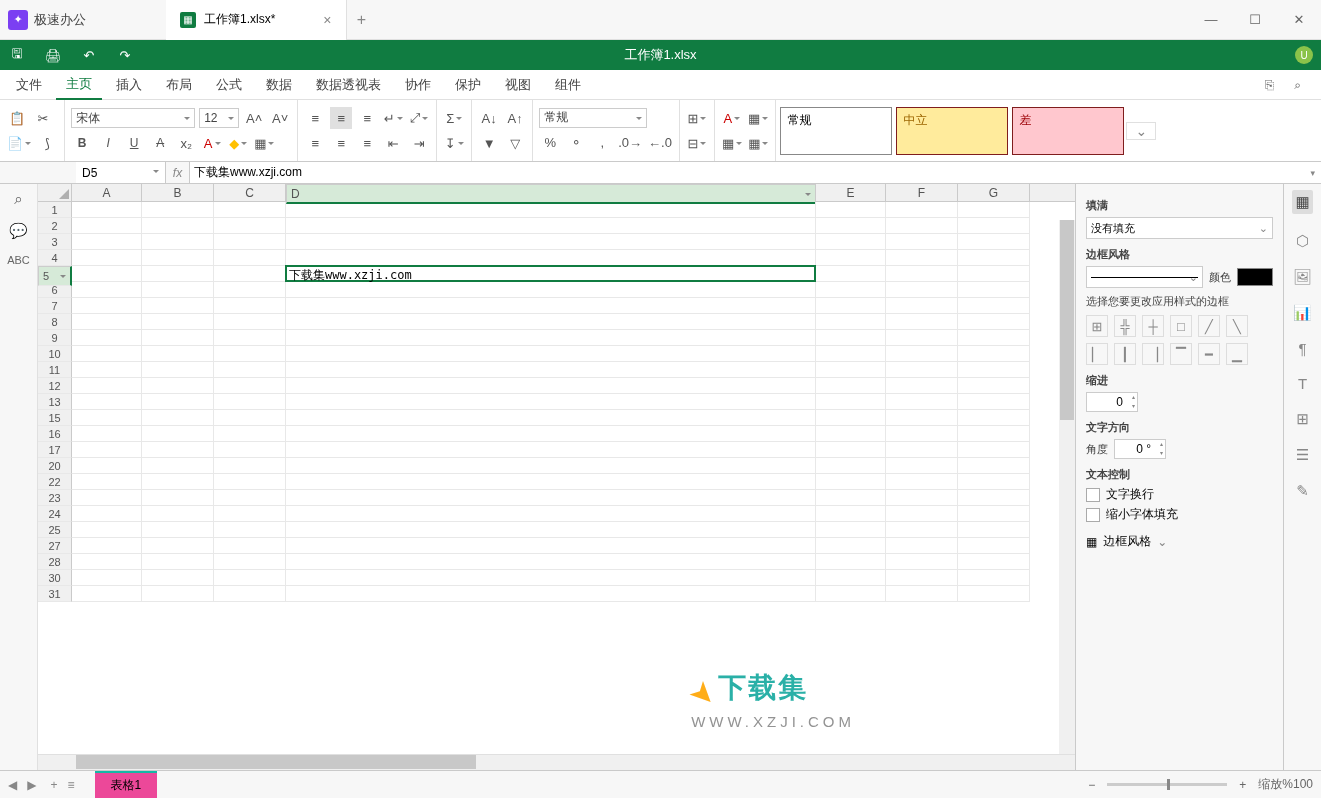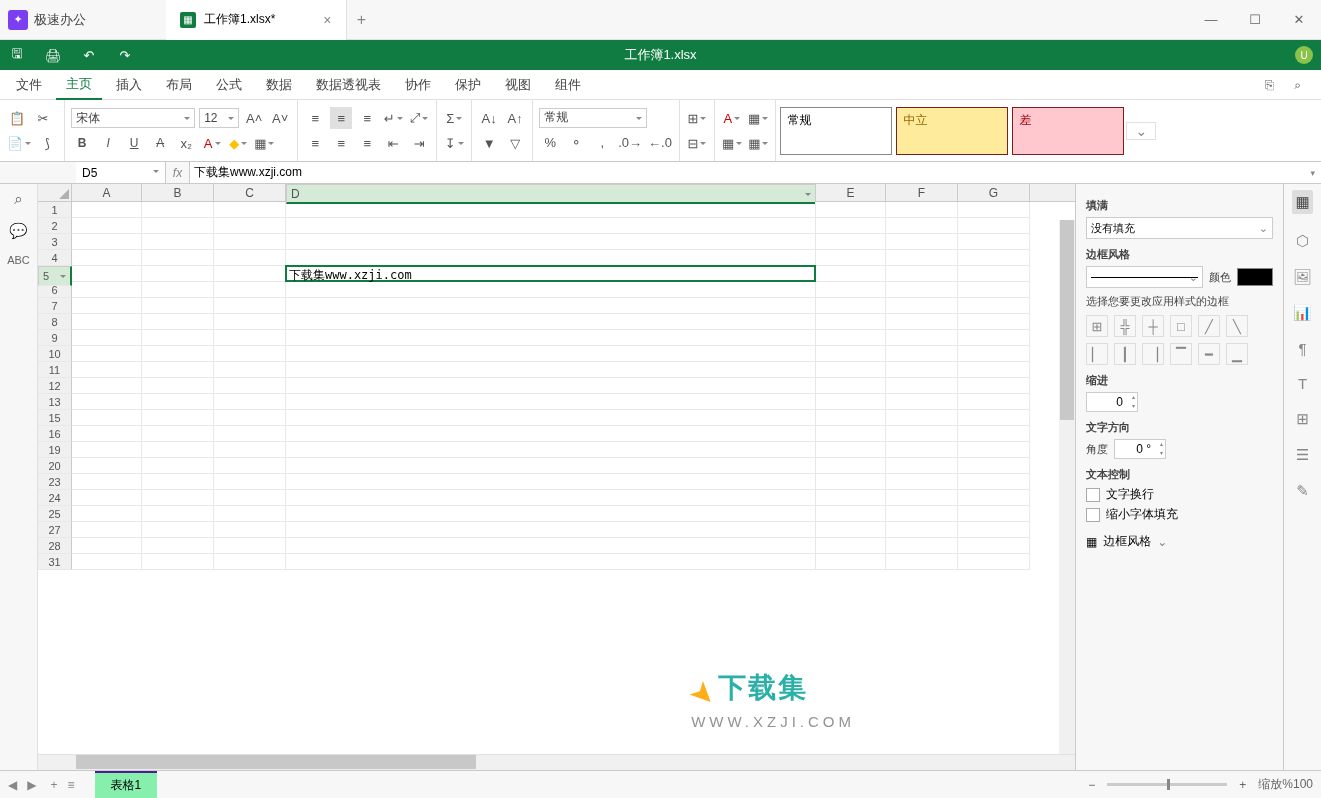--- a/index.html
+++ b/index.html
@@ -75,21 +75,21 @@
 .right-tools{width:38px;background:#f7f7f7;border-left:1px solid #cacaca;display:flex;flex-direction:column;align-items:center;padding-top:6px;gap:18px;color:#888}
 .right-tools span{font-size:15px}
 .right-tools .active{background:#ddd;padding:3px;border-radius:2px;color:#444}
 .watermark{position:absolute;right:220px;bottom:40px;pointer-events:none;opacity:.9}
 .wm-top{font-size:28px;font-weight:bold;color:#13a89e;letter-spacing:2px}
 .wm-bot{font-size:15px;color:#888;letter-spacing:4px;margin-top:2px}
 .wm-arrow{display:inline-block;transform:rotate(45deg);color:#ffa500;font-size:30px;margin-right:2px;vertical-align:middle}
 .statusbar{height:28px;background:#f7f7f7;border-top:1px solid #cacaca;display:flex;align-items:center;padding:0 8px}
 .sb-nav{display:flex;gap:10px;color:#888}
 .sb-sheet-controls{display:flex;gap:10px;margin:0 14px;color:#888;font-size:14px}
-.sheet-tab{padding:4px 16px;border-top:2px solid #4c1d95;background:#86efac;font-size:12px;margin-left:6px}
+.sheet-tab{padding:4px 16px;border-top:2px solid #14b8a6;background:#ec4899;font-size:12px;margin-left:6px}
 .sb-right{margin-left:auto;display:flex;align-items:center;gap:12px;color:#666}
 .zoom-track{width:120px;height:3px;background:#ccc;position:relative}
 .zoom-track::after{content:"";position:absolute;left:50%;top:-4px;width:3px;height:11px;background:#888}
 .scrolltrack-h{height:16px;background:#f0f0f0;border-top:1px solid #e0e0e0;display:flex}
 .scrolltrack-h .thumb{width:400px;height:14px;background:#c8c8c8;margin-left:38px}
 .scrolltrack-v{width:16px;background:#f0f0f0;position:absolute;right:0;top:18px;bottom:0}
 .scrolltrack-v .thumb{height:200px;width:14px;background:#c8c8c8;margin:0 auto}
 </style>
 </head>
 <body>
@@ -420,40 +420,50 @@
           <div class="row-h">16</div>
           <div class="cell" style="width: 70px;"></div>
           <div class="cell" style="width: 72px;"></div>
           <div class="cell" style="width: 72px;"></div>
           <div class="cell" style="width: 530px;"></div>
           <div class="cell" style="width: 70px;"></div>
           <div class="cell" style="width: 72px;"></div>
           <div class="cell" style="width: 72px;"></div>
         </div>
         <div class="row">
-          <div class="row-h">19</div>
+          <div class="row-h">17</div>
           <div class="cell" style="width: 70px;"></div>
           <div class="cell" style="width: 72px;"></div>
           <div class="cell" style="width: 72px;"></div>
           <div class="cell" style="width: 530px;"></div>
           <div class="cell" style="width: 70px;"></div>
           <div class="cell" style="width: 72px;"></div>
           <div class="cell" style="width: 72px;"></div>
         </div>
         <div class="row">
           <div class="row-h">20</div>
           <div class="cell" style="width: 70px;"></div>
           <div class="cell" style="width: 72px;"></div>
           <div class="cell" style="width: 72px;"></div>
           <div class="cell" style="width: 530px;"></div>
           <div class="cell" style="width: 70px;"></div>
           <div class="cell" style="width: 72px;"></div>
           <div class="cell" style="width: 72px;"></div>
         </div>
         <div class="row">
+          <div class="row-h">22</div>
+          <div class="cell" style="width: 70px;"></div>
+          <div class="cell" style="width: 72px;"></div>
+          <div class="cell" style="width: 72px;"></div>
+          <div class="cell" style="width: 530px;"></div>
+          <div class="cell" style="width: 70px;"></div>
+          <div class="cell" style="width: 72px;"></div>
+          <div class="cell" style="width: 72px;"></div>
+        </div>
+        <div class="row">
           <div class="row-h">23</div>
           <div class="cell" style="width: 70px;"></div>
           <div class="cell" style="width: 72px;"></div>
           <div class="cell" style="width: 72px;"></div>
           <div class="cell" style="width: 530px;"></div>
           <div class="cell" style="width: 70px;"></div>
           <div class="cell" style="width: 72px;"></div>
           <div class="cell" style="width: 72px;"></div>
         </div>
         <div class="row">
@@ -481,20 +491,30 @@
           <div class="cell" style="width: 70px;"></div>
           <div class="cell" style="width: 72px;"></div>
           <div class="cell" style="width: 72px;"></div>
           <div class="cell" style="width: 530px;"></div>
           <div class="cell" style="width: 70px;"></div>
           <div class="cell" style="width: 72px;"></div>
           <div class="cell" style="width: 72px;"></div>
         </div>
         <div class="row">
           <div class="row-h">28</div>
+          <div class="cell" style="width: 70px;"></div>
+          <div class="cell" style="width: 72px;"></div>
+          <div class="cell" style="width: 72px;"></div>
+          <div class="cell" style="width: 530px;"></div>
+          <div class="cell" style="width: 70px;"></div>
+          <div class="cell" style="width: 72px;"></div>
+          <div class="cell" style="width: 72px;"></div>
+        </div>
+        <div class="row">
+          <div class="row-h">30</div>
           <div class="cell" style="width: 70px;"></div>
           <div class="cell" style="width: 72px;"></div>
           <div class="cell" style="width: 72px;"></div>
           <div class="cell" style="width: 530px;"></div>
           <div class="cell" style="width: 70px;"></div>
           <div class="cell" style="width: 72px;"></div>
           <div class="cell" style="width: 72px;"></div>
         </div>
         <div class="row">
           <div class="row-h">31</div>

